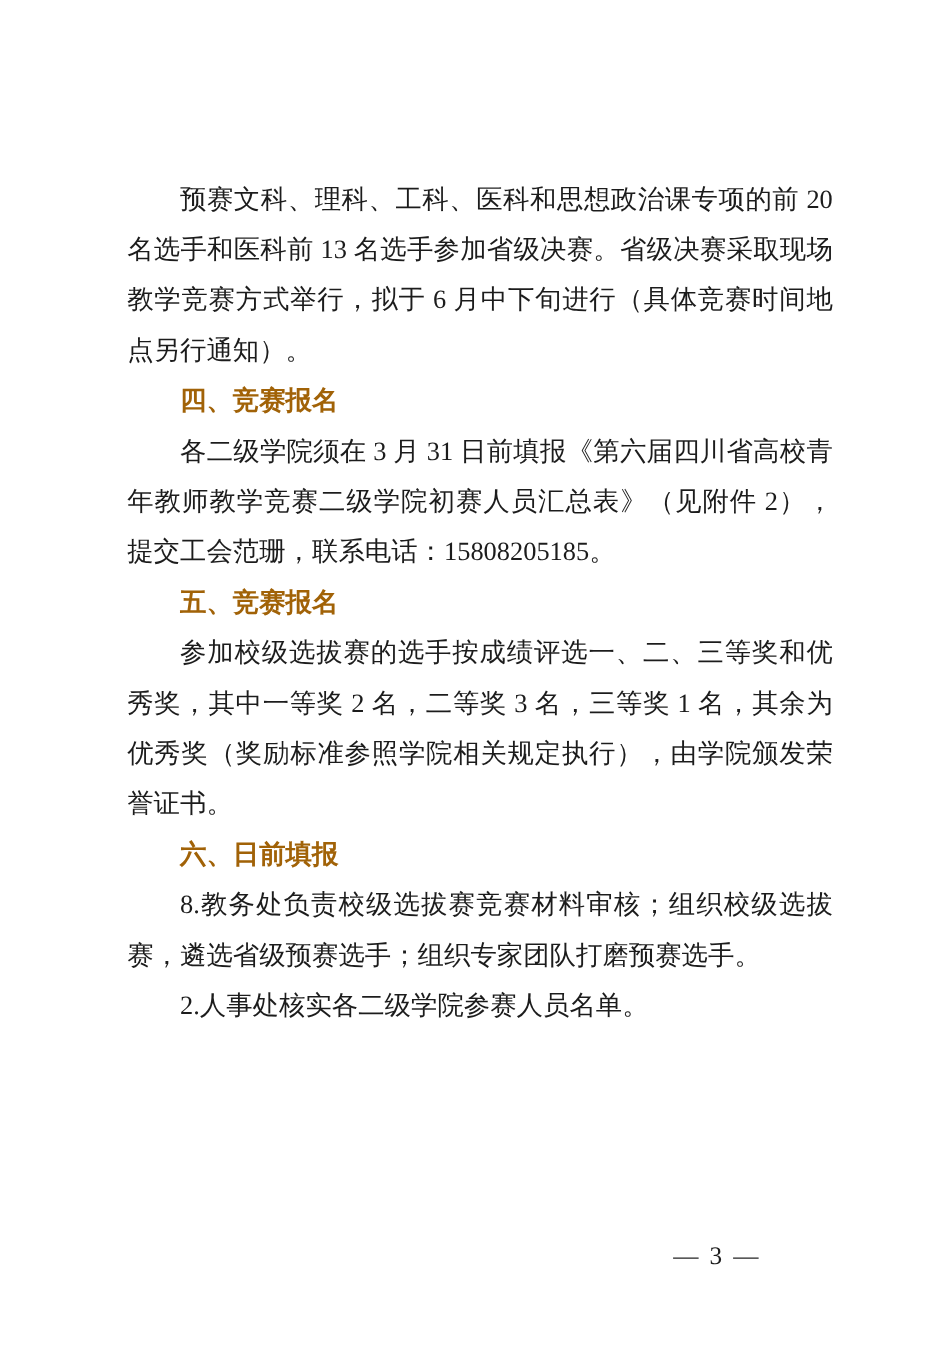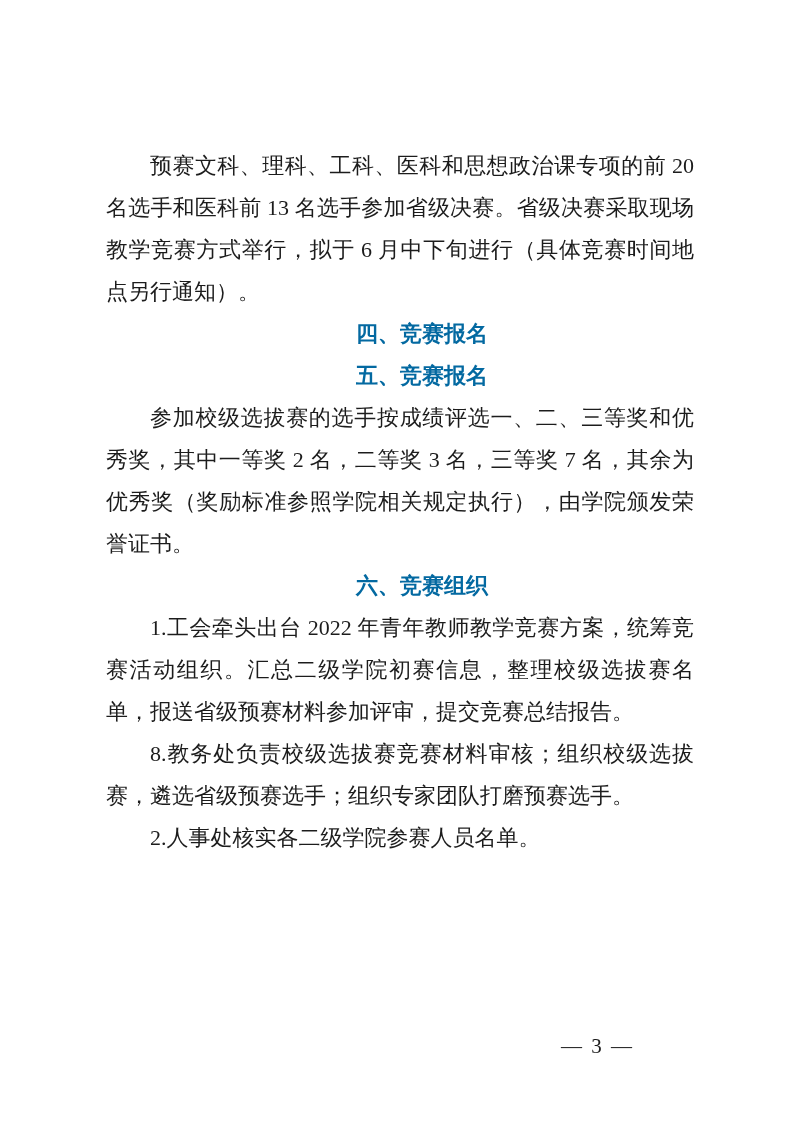--- a/index.html
+++ b/index.html
@@ -29,22 +29,22 @@
     margin: 0;
     text-indent: 2em;
   }
   h2.heading {
     margin: 0;
     font-family: "Liberation Sans", "DejaVu Sans", sans-serif;
     font-size: 22px;
     line-height: 42px;
     font-weight: bold;
     text-indent: 2em;
-    color: #0369a1;
-    text-align: center;
+    color: #a16207;
+    text-align: left;
   }
   .lead {
     font-weight: bold;
   }
   .footer {
     position: absolute;
     right: 99px;
     top: 1032px;
     font-family: "Liberation Serif", "DejaVu Serif", serif;
     font-size: 21px;
@@ -57,28 +57,28 @@
 <body>
 
 <div class="page">
   <div class="content">
 
     <p class="body"><span>预赛文科、理科、工科、医科和思想政治课专项的前 20 名选手和医科前 13 名选手参加省级决赛。省级决赛采取现场教学竞赛方式举行，拟于 6 月中下旬进行（具体竞赛时间地点另行通知）。</span></p>
 
 
     <h2 class="heading">四、竞赛报名</h2>
 
+    <p class="body"><span>各二级学院须在 3 月 31 日前填报《第六届四川省高校青年教师教学竞赛二级学院初赛人员汇总表》（见附件 2），提交工会范珊，联系电话：15808205185。</span></p>
 
     <h2 class="heading">五、竞赛报名</h2>
 
-    <p class="body"><span>参加校级选拔赛的选手按成绩评选一、二、三等奖和优秀奖，其中一等奖 2 名，二等奖 3 名，三等奖 7 名，其余为优秀奖（奖励标准参照学院相关规定执行），由学院颁发荣誉证书。</span></p>
+    <p class="body"><span>参加校级选拔赛的选手按成绩评选一、二、三等奖和优秀奖，其中一等奖 2 名，二等奖 3 名，三等奖 1 名，其余为优秀奖（奖励标准参照学院相关规定执行），由学院颁发荣誉证书。</span></p>
 
-    <h2 class="heading">六、竞赛组织</h2>
+    <h2 class="heading">六、日前填报</h2>
 
-    <p class="body"><span>1.工会牵头出台 2022 年青年教师教学竞赛方案，统筹竞赛活动组织。汇总二级学院初赛信息，整理校级选拔赛名单，报送省级预赛材料参加评审，提交竞赛总结报告。</span></p>
 
     <p class="body"><span>8.教务处负责校级选拔赛竞赛材料审核；组织校级选拔赛，遴选省级预赛选手；组织专家团队打磨预赛选手。</span></p>
 
     <p class="body"><span>2.人事处核实各二级学院参赛人员名单。</span></p>
 
   </div>
 
   <div class="footer">— 3 —</div>
 </div>
 

